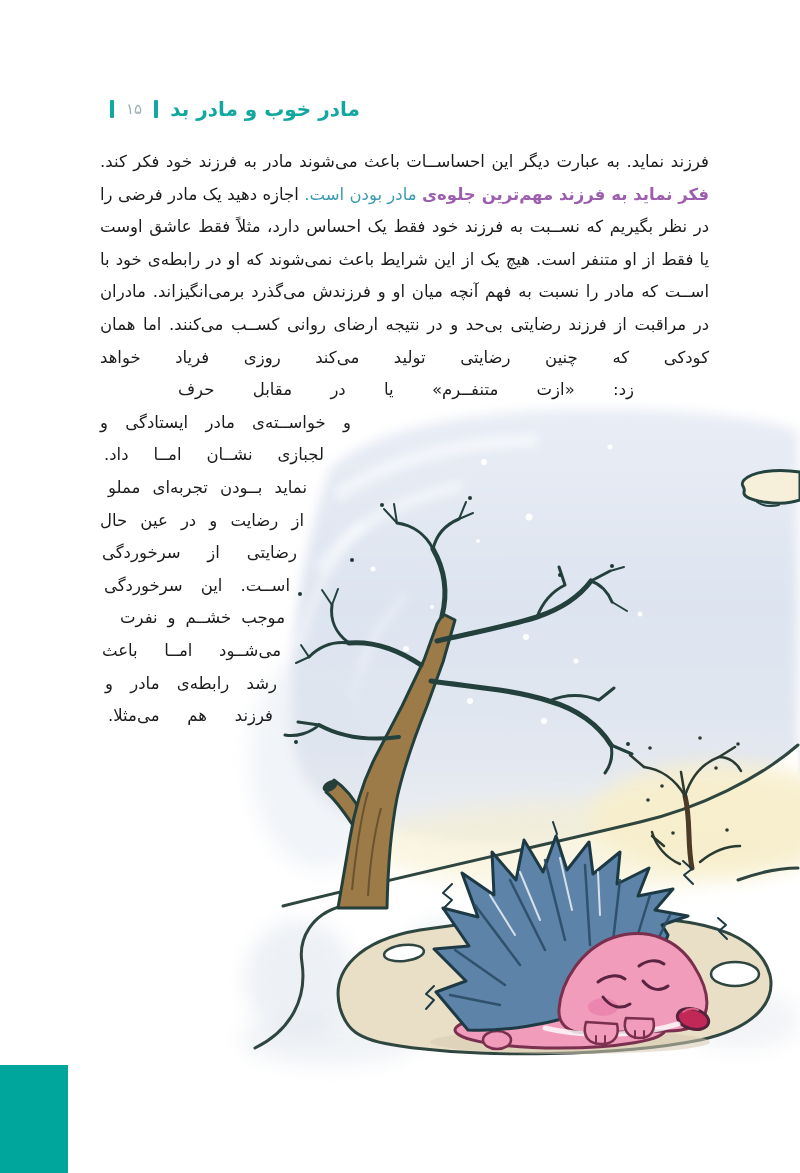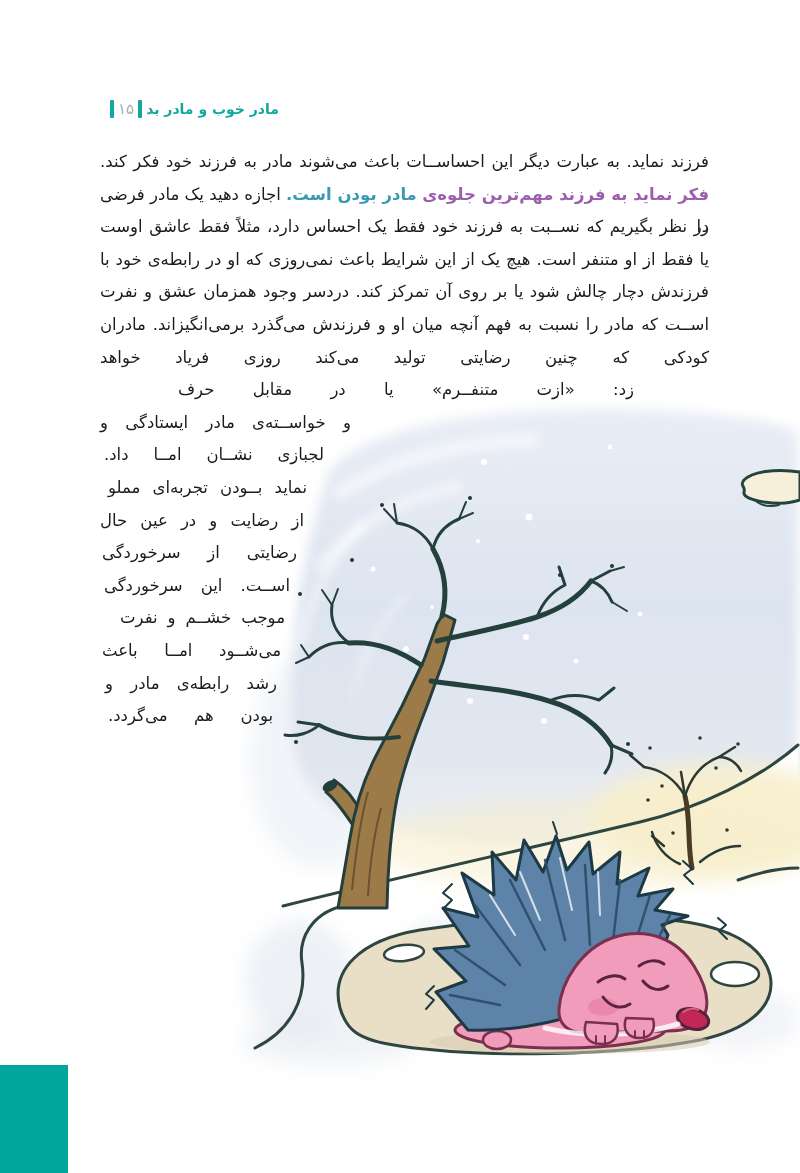--- a/index.html
+++ b/index.html
@@ -1,29 +1,29 @@
 <!DOCTYPE html>
 <html lang="fa" style="--teal: #12a79f; --purple: #9c5fae; --inline-teal: #3a9ab2; --pagenum: #9db0b4; --square: #00a59b;"><head>
 <meta charset="utf-8">
 <style>
   html,body{margin:0;padding:0;background:#ffffff;}
   .page{position:relative;width:800px;height:1173px;background:#fff;overflow:hidden;
         font-family:"DejaVu Sans",sans-serif;}
   
   .running-head{position:absolute;top:96px;left:110px;height:26px;display:flex;
-        align-items:center;gap:4px;direction:ltr;}
+        align-items:center;gap:12px;direction:ltr;}
   .hbar{width:4px;height:18px;background:var(--teal,#12a79f);border-radius:1px;}
   .pagenum{font-size:15px;color:var(--pagenum,#9db0b4);line-height:1;}
-  .chapter{font-size:14px;font-weight:bold;color:var(--teal,#12a79f);line-height:1;}
+  .chapter{font-size:20px;font-weight:bold;color:var(--teal,#12a79f);line-height:1;}
   
   .body-text{position:absolute;top:146px;left:100px;right:91px;z-index:2;direction:rtl;
         font-size:16.5px;line-height:32.6px;color:#1b1b1b;}
   .ln{height:32.6px;text-align:justify;text-align-last:justify;white-space:normal;}
   .hl-purple{color:var(--purple,#9c5fae);font-weight:600;}
-  .hl-teal{color:var(--inline-teal,#3a9ab2);font-weight:700;}
+  .hl-teal{color:var(--inline-teal,#3a9ab2);font-weight:400;}
   .body-text .ln:nth-child(8){margin-right:75px;margin-left:78px;}
   .body-text .ln:nth-child(9){margin-right:358px;}
   .body-text .ln:nth-child(10){margin-right:385px;margin-left:4px;}
   .body-text .ln:nth-child(11){margin-right:402px;margin-left:8px;}
   .body-text .ln:nth-child(12){margin-right:405px;}
   .body-text .ln:nth-child(13){margin-right:412px;margin-left:2px;}
   .body-text .ln:nth-child(14){margin-right:419px;margin-left:4px;}
   .body-text .ln:nth-child(15){margin-right:424px;margin-left:20px;}
   .body-text .ln:nth-child(16){margin-right:428px;margin-left:2px;}
   .body-text .ln:nth-child(17){margin-right:432px;margin-left:5px;}
@@ -227,31 +227,31 @@
         <path d="M718 918 l8 7 l-7 6 l8 8"></path>
         <path d="M557 834 l-4 -12"></path>
       </g>
     </g>
   </svg>
 
   <main class="body-text" dir="rtl">
     <div class="ln">فرزند نماید. به عبارت دیگر این احساســات باعث می‌شوند مادر به فرزند خود فکر کند.</div>
     <div class="ln"><span class="hl-purple">فکر نماید به فرزند مهم‌ترین جلوه‌ی</span> <span class="hl-teal">مادر بودن است.</span> <span>اجازه دهید یک مادر فرضی را</span></div>
     <div class="ln">در نظر بگیریم که نســبت به فرزند خود فقط یک احساس دارد، مثلاً فقط عاشق اوست</div>
-    <div class="ln">یا فقط از او متنفر است. هیچ یک از این شرایط باعث نمی‌روزی که او در رابطه‌ی خود با</div>
-    <div class="ln">فرزندش دچار چالش شود یا بر روی آن تمرکز کند. دردسر وجود همزمان عشق و نفرت</div>
+    <div class="ln">یا فقط از او متنفر است. هیچ یک از این شرایط باعث نمی‌شوند که او در رابطه‌ی خود با</div>
     <div class="ln">اســت که مادر را نسبت به فهم آنچه میان او و فرزندش می‌گذرد برمی‌انگیزاند. مادران</div>
+    <div class="ln">در مراقبت از فرزند رضایتی بی‌حد و در نتیجه ارضای روانی کســب می‌کنند. اما همان</div>
     <div class="ln">کودکی که چنین رضایتی تولید می‌کند روزی فریاد خواهد</div>
     <div class="ln">زد: «ازت متنفــرم» یا در مقابل حرف</div>
     <div class="ln">و خواســته‌ی مادر ایستادگی و</div>
     <div class="ln">لجبازی نشــان امــا داد.</div>
     <div class="ln">نماید بــودن تجربه‌ای مملو</div>
     <div class="ln">از رضایت و در عین حال</div>
     <div class="ln">رضایتی از سرخوردگی</div>
     <div class="ln">اســت. این سرخوردگی</div>
     <div class="ln">موجب خشــم و نفرت</div>
     <div class="ln">می‌شــود امــا باعث</div>
     <div class="ln">رشد رابطه‌ی مادر و</div>
-    <div class="ln">بودن هم می‌گردد.</div>
+    <div class="ln">فرزند هم می‌مثلا.</div>
   </main>
 
   <div class="corner-square"></div>
 </div>
 
 </body></html>

